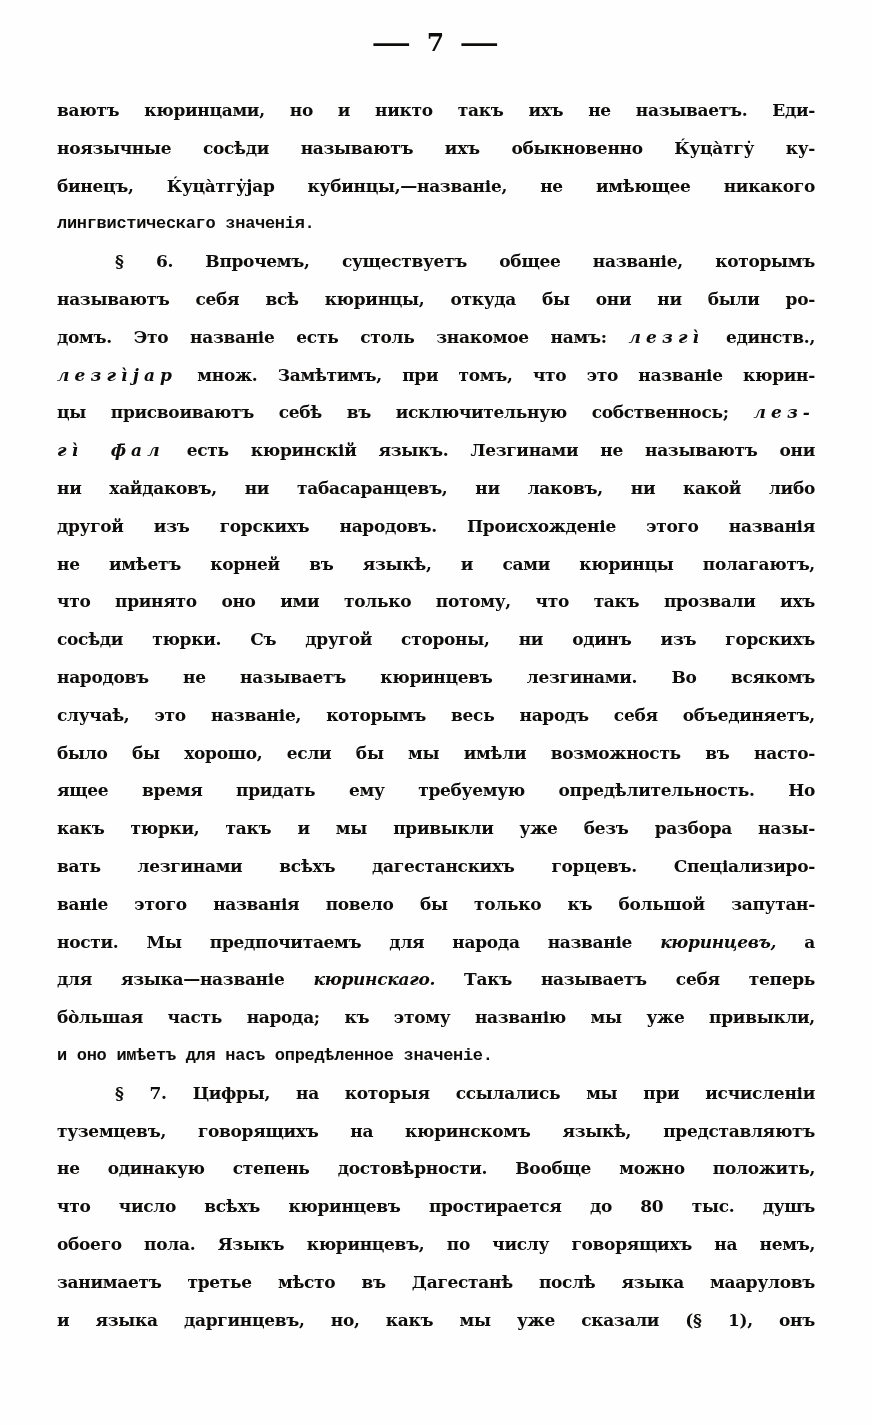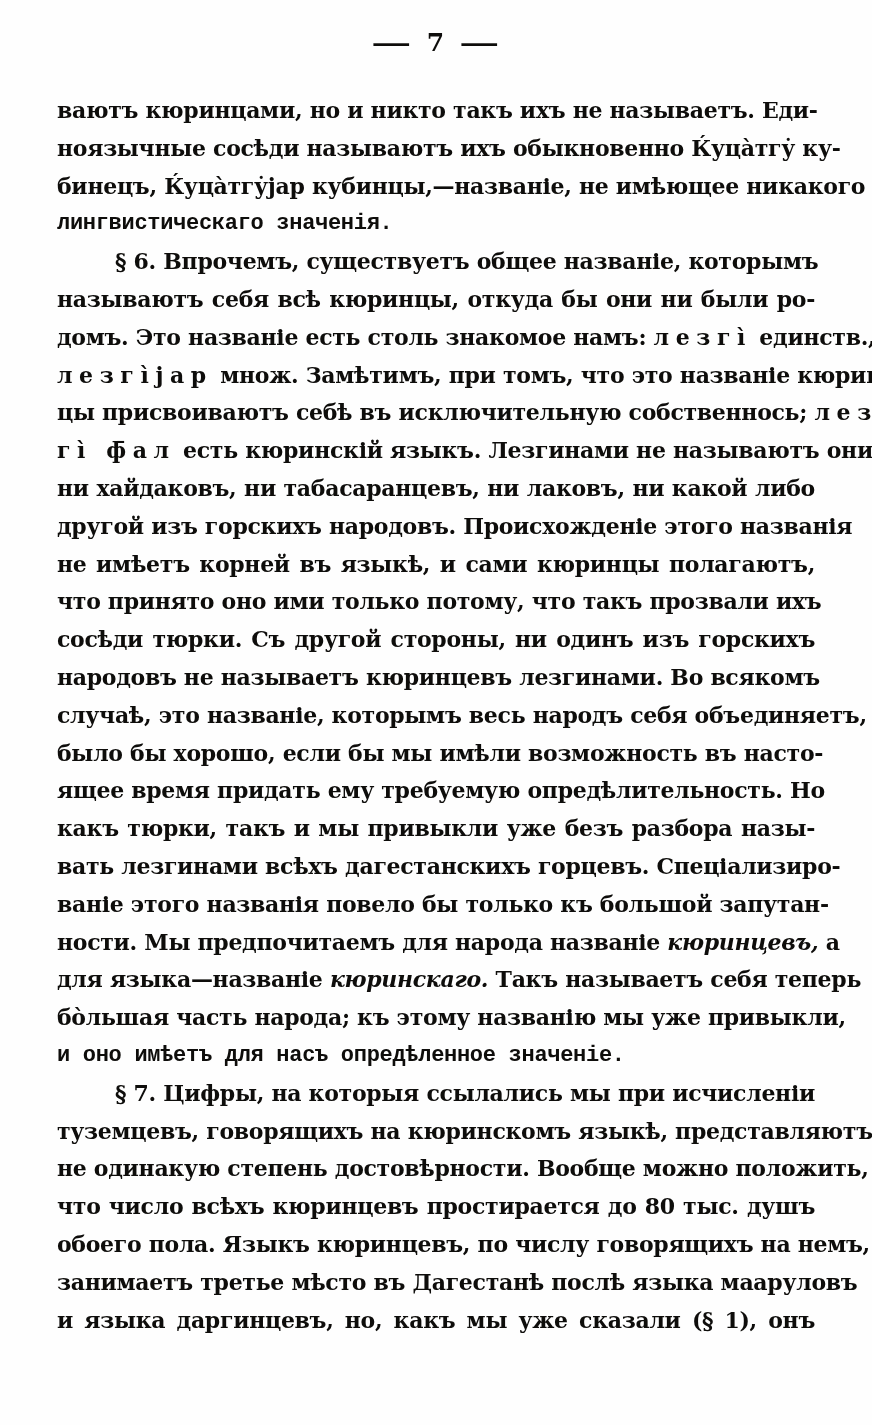--- a/index.html
+++ b/index.html
@@ -34,39 +34,40 @@
     margin: 0 22px;
   }
   .page-body {
     position: absolute;
     top: 92px;
     left: 57px;
     width: 758px;
   }
   .para { display: contents; }
   .line {
-    font-size: 22px;
+    font-size: 17px;
     line-height: 37.8px;
     letter-spacing: -0.3px;
     text-align: justify;
     text-align-last: justify;
     white-space: nowrap;
   }
   .line.flush {
     text-align-last: left;
     font-family: Liberation Mono, monospace;
   }
   .line.indent {
     text-indent: 58px;
   }
   .i {
     font-style: italic;
   }
   .sp {
     letter-spacing: 0.3em;
+    font-style: italic;
   }
 </style>
 </head>
 <body>
 
 <div class="page">
   <div class="page-header">
     <span class="dash">—</span><span>7</span><span class="dash">—</span>
   </div>
   <div class="page-body"><div class="para"><div class="line"><span>ваютъ кюринцами, но и никто такъ ихъ не называетъ. Еди-</span></div><div class="line"><span>ноязычные сосѣди называютъ ихъ обыкновенно Ќуца̀тгу̇ ку-</span></div><div class="line"><span>бинецъ, Ќуца̀тгу̇jар кубинцы,—названіе, не имѣющее никакого</span></div><div class="line flush"><span>лингвистическаго значенія.</span></div></div><div class="para"><div class="line indent"><span>§ 6. Впрочемъ, существуетъ общее названіе, которымъ</span></div><div class="line"><span>называютъ себя всѣ кюринцы, откуда бы они ни были ро-</span></div><div class="line"><span>домъ. Это названіе есть столь знакомое намъ: </span><span class="sp">лезгì</span><span> единств.,</span></div><div class="line"><span class="sp">лезгìjар</span><span> множ. Замѣтимъ, при томъ, что это названіе кюрин-</span></div><div class="line"><span>цы присвоиваютъ себѣ въ исключительную собственнось; </span><span class="sp">лез-</span></div><div class="line"><span class="sp">гì ф̄ал</span><span> есть кюринскій языкъ. Лезгинами не называютъ они</span></div><div class="line"><span>ни хайдаковъ, ни табасаранцевъ, ни лаковъ, ни какой либо</span></div><div class="line"><span>другой изъ горскихъ народовъ. Происхожденіе этого названія</span></div><div class="line"><span>не имѣетъ корней въ языкѣ, и сами кюринцы полагаютъ,</span></div><div class="line"><span>что принято оно ими только потому, что такъ прозвали ихъ</span></div><div class="line"><span>сосѣди тюрки. Съ другой стороны, ни одинъ изъ горскихъ</span></div><div class="line"><span>народовъ не называетъ кюринцевъ лезгинами. Во всякомъ</span></div><div class="line"><span>случаѣ, это названіе, которымъ весь народъ себя объединяетъ,</span></div><div class="line"><span>было бы хорошо, если бы мы имѣли возможность въ насто-</span></div><div class="line"><span>ящее время придать ему требуемую опредѣлительность. Но</span></div><div class="line"><span>какъ тюрки, такъ и мы привыкли уже безъ разбора назы-</span></div><div class="line"><span>вать лезгинами всѣхъ дагестанскихъ горцевъ. Спеціализиро-</span></div><div class="line"><span>ваніе этого названія повело бы только къ большой запутан-</span></div><div class="line"><span>ности. Мы предпочитаемъ для народа названіе </span><span class="i">кюринцевъ,</span><span> а</span></div><div class="line"><span>для языка—названіе </span><span class="i">кюринскаго.</span><span> Такъ называетъ себя теперь</span></div><div class="line"><span>бо̀льшая часть народа; къ этому названію мы уже привыкли,</span></div><div class="line flush"><span>и оно имѣетъ для насъ опредѣленное значеніе.</span></div></div><div class="para"><div class="line indent"><span>§ 7. Цифры, на которыя ссылались мы при исчисленіи</span></div><div class="line"><span>туземцевъ, говорящихъ на кюринскомъ языкѣ, представляютъ</span></div><div class="line"><span>не одинакую степень достовѣрности. Вообще можно положить,</span></div><div class="line"><span>что число всѣхъ кюринцевъ простирается до 80 тыс. душъ</span></div><div class="line"><span>обоего пола. Языкъ кюринцевъ, по числу говорящихъ на немъ,</span></div><div class="line"><span>занимаетъ третье мѣсто въ Дагестанѣ послѣ языка мааруловъ</span></div><div class="line"><span>и языка даргинцевъ, но, какъ мы уже сказали (§ 1), онъ</span></div></div></div>

